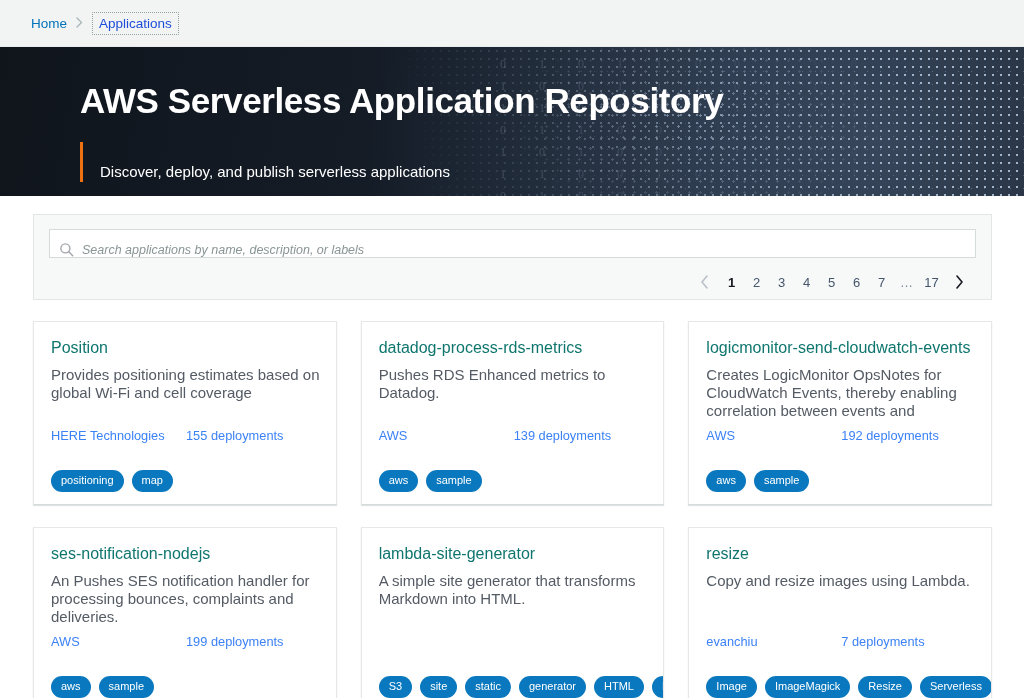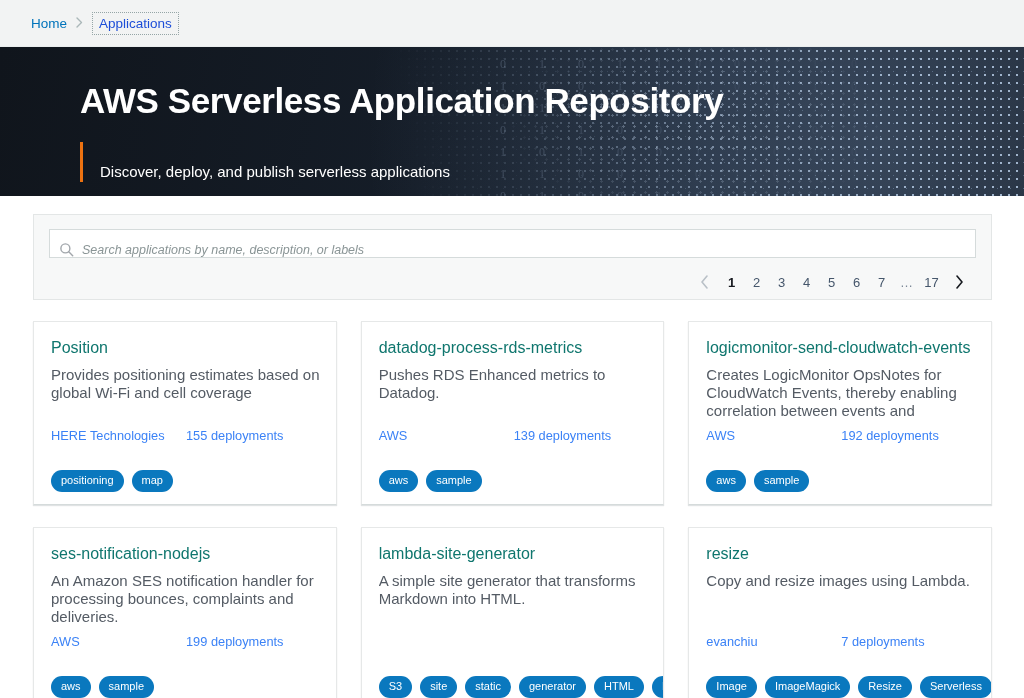--- a/index.html
+++ b/index.html
@@ -344,21 +344,21 @@
         <span class="card-deploys">192 deployments</span>
       </div>
       <div class="card-tags">
         <span class="tag">aws</span>
         <span class="tag">sample</span>
       </div>
     </div>
 
     <div class="card">
       <div class="card-title">ses-notification-nodejs</div>
-      <div class="card-desc">An Amazon SES notification handler for processing bounces, complaints and deliveries.</div>
+      <div class="card-desc">An Pushes SES notification handler for processing bounces, complaints and deliveries.</div>
       <div class="card-meta">
         <span class="card-author">AWS</span>
         <span class="card-deploys">199 deployments</span>
       </div>
       <div class="card-tags">
         <span class="tag">aws</span>
         <span class="tag">sample</span>
       </div>
     </div>
 

